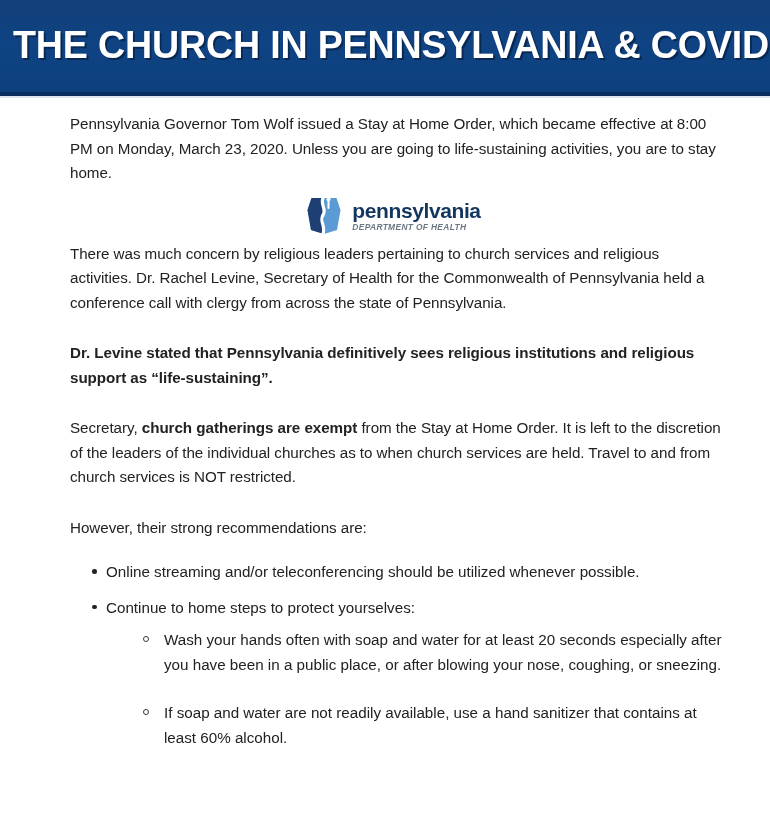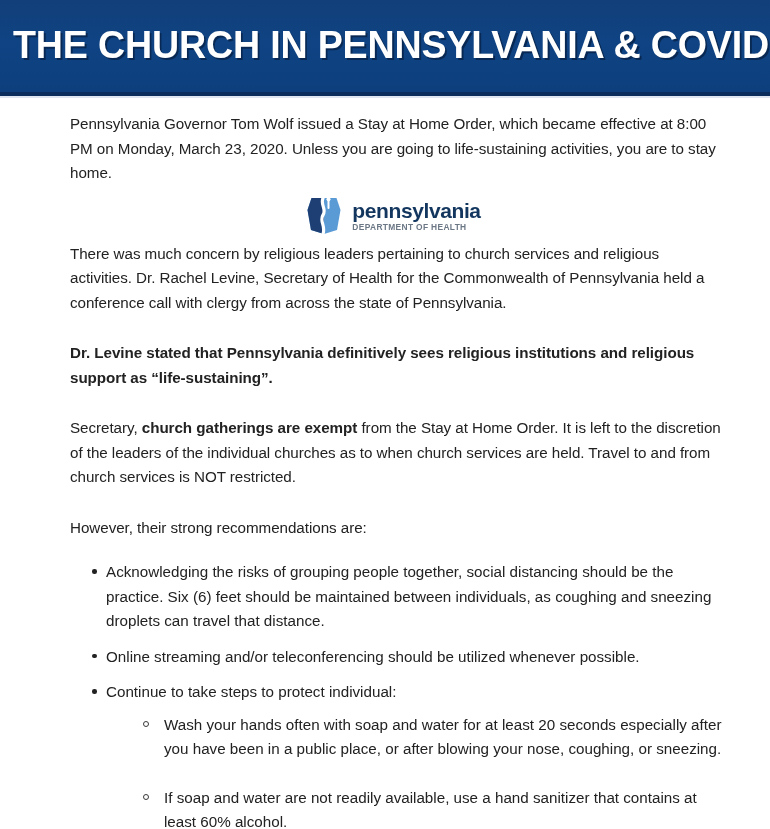--- a/index.html
+++ b/index.html
@@ -112,20 +112,21 @@
     font-weight: bold;
     color: #13365f;
     letter-spacing: -0.4px;
   }
   .logo-sub {
     font-size: 8.4px;
     font-weight: bold;
     color: #6b7785;
     letter-spacing: 0.35px;
     margin-top: 2px;
+    font-style: italic;
   }
 
   
   ul.bullets {
     list-style: none;
     margin: 0;
     padding: 0 55px 0 85px;
   }
   ul.bullets > li {
     position: relative;
@@ -217,29 +218,25 @@
 
   <div class="gap-l"></div>
 
   <p class="block para">However, their strong recommendations are:</p>
 
   <div class="gap-m"></div>
 
   <ul class="bullets">
     <li>
       <span class="dot"></span>
-      <span>Acknowledging the risks of grouping people together, social distancing should be the practice. Six (6) feet should be maintained between individuals, as coughing and sneezing droplets can travel that distance.</span>
-    </li>
-    <li>
-      <span class="dot"></span>
       <span>Online streaming and/or teleconferencing should be utilized whenever possible.</span>
     </li>
     <li>
       <span class="dot"></span>
-      <span>Continue to take steps to protect individual:</span>
+      <span>Continue to home steps to protect yourselves:</span>
       <ul class="sub">
         <li>
           <span class="circ"></span>
           <span>Wash your hands often with soap and water for at least 20 seconds especially after you have been in a public place, or after blowing your nose, coughing, or sneezing.</span>
         </li>
         <li>
           <span class="circ"></span>
           <span>If soap and water are not readily available, use a hand sanitizer that contains at least 60% alcohol.</span>
         </li>
 

